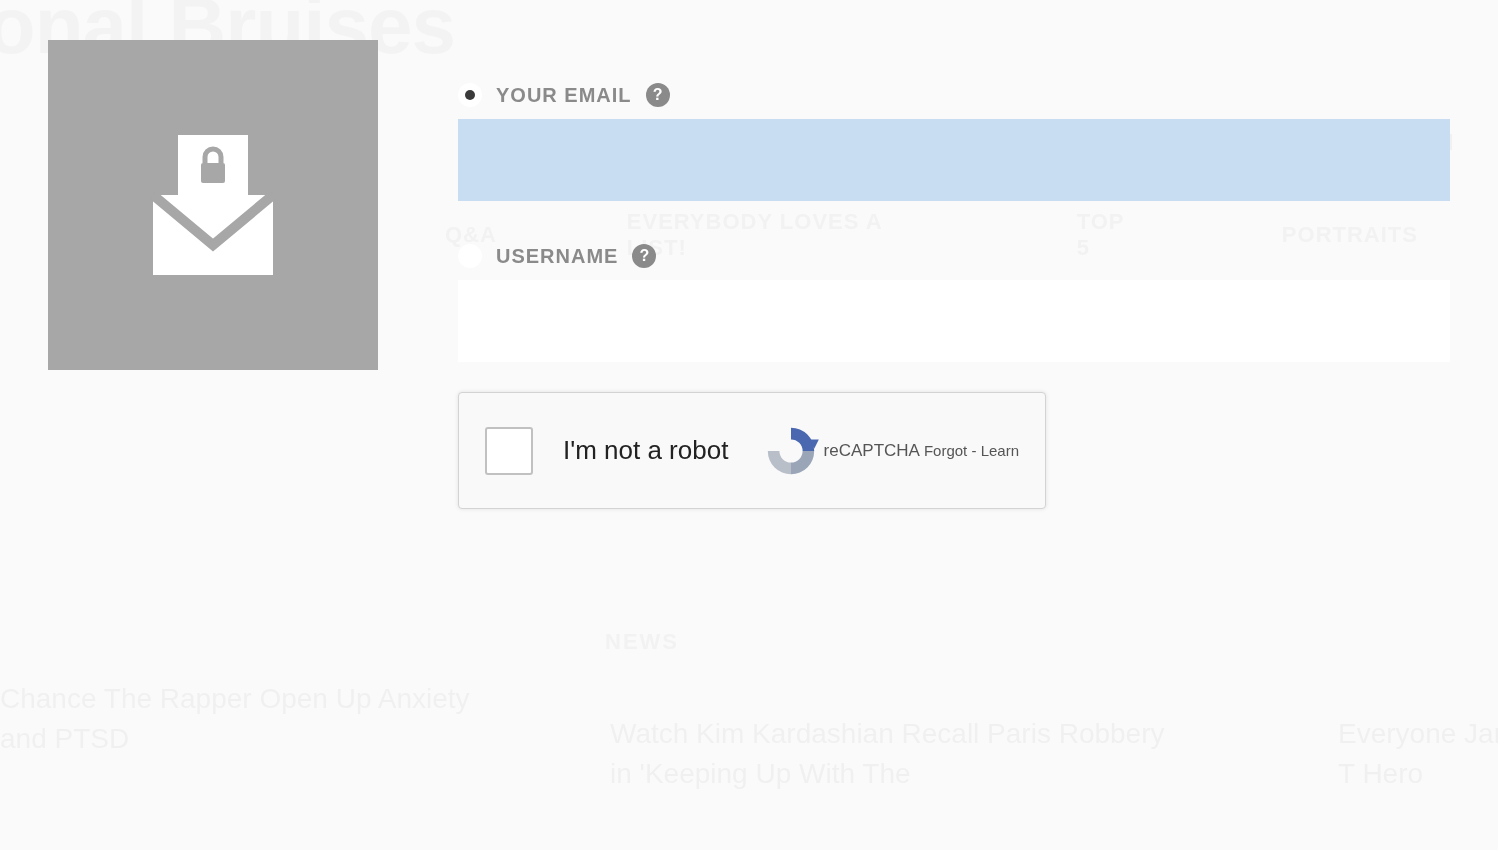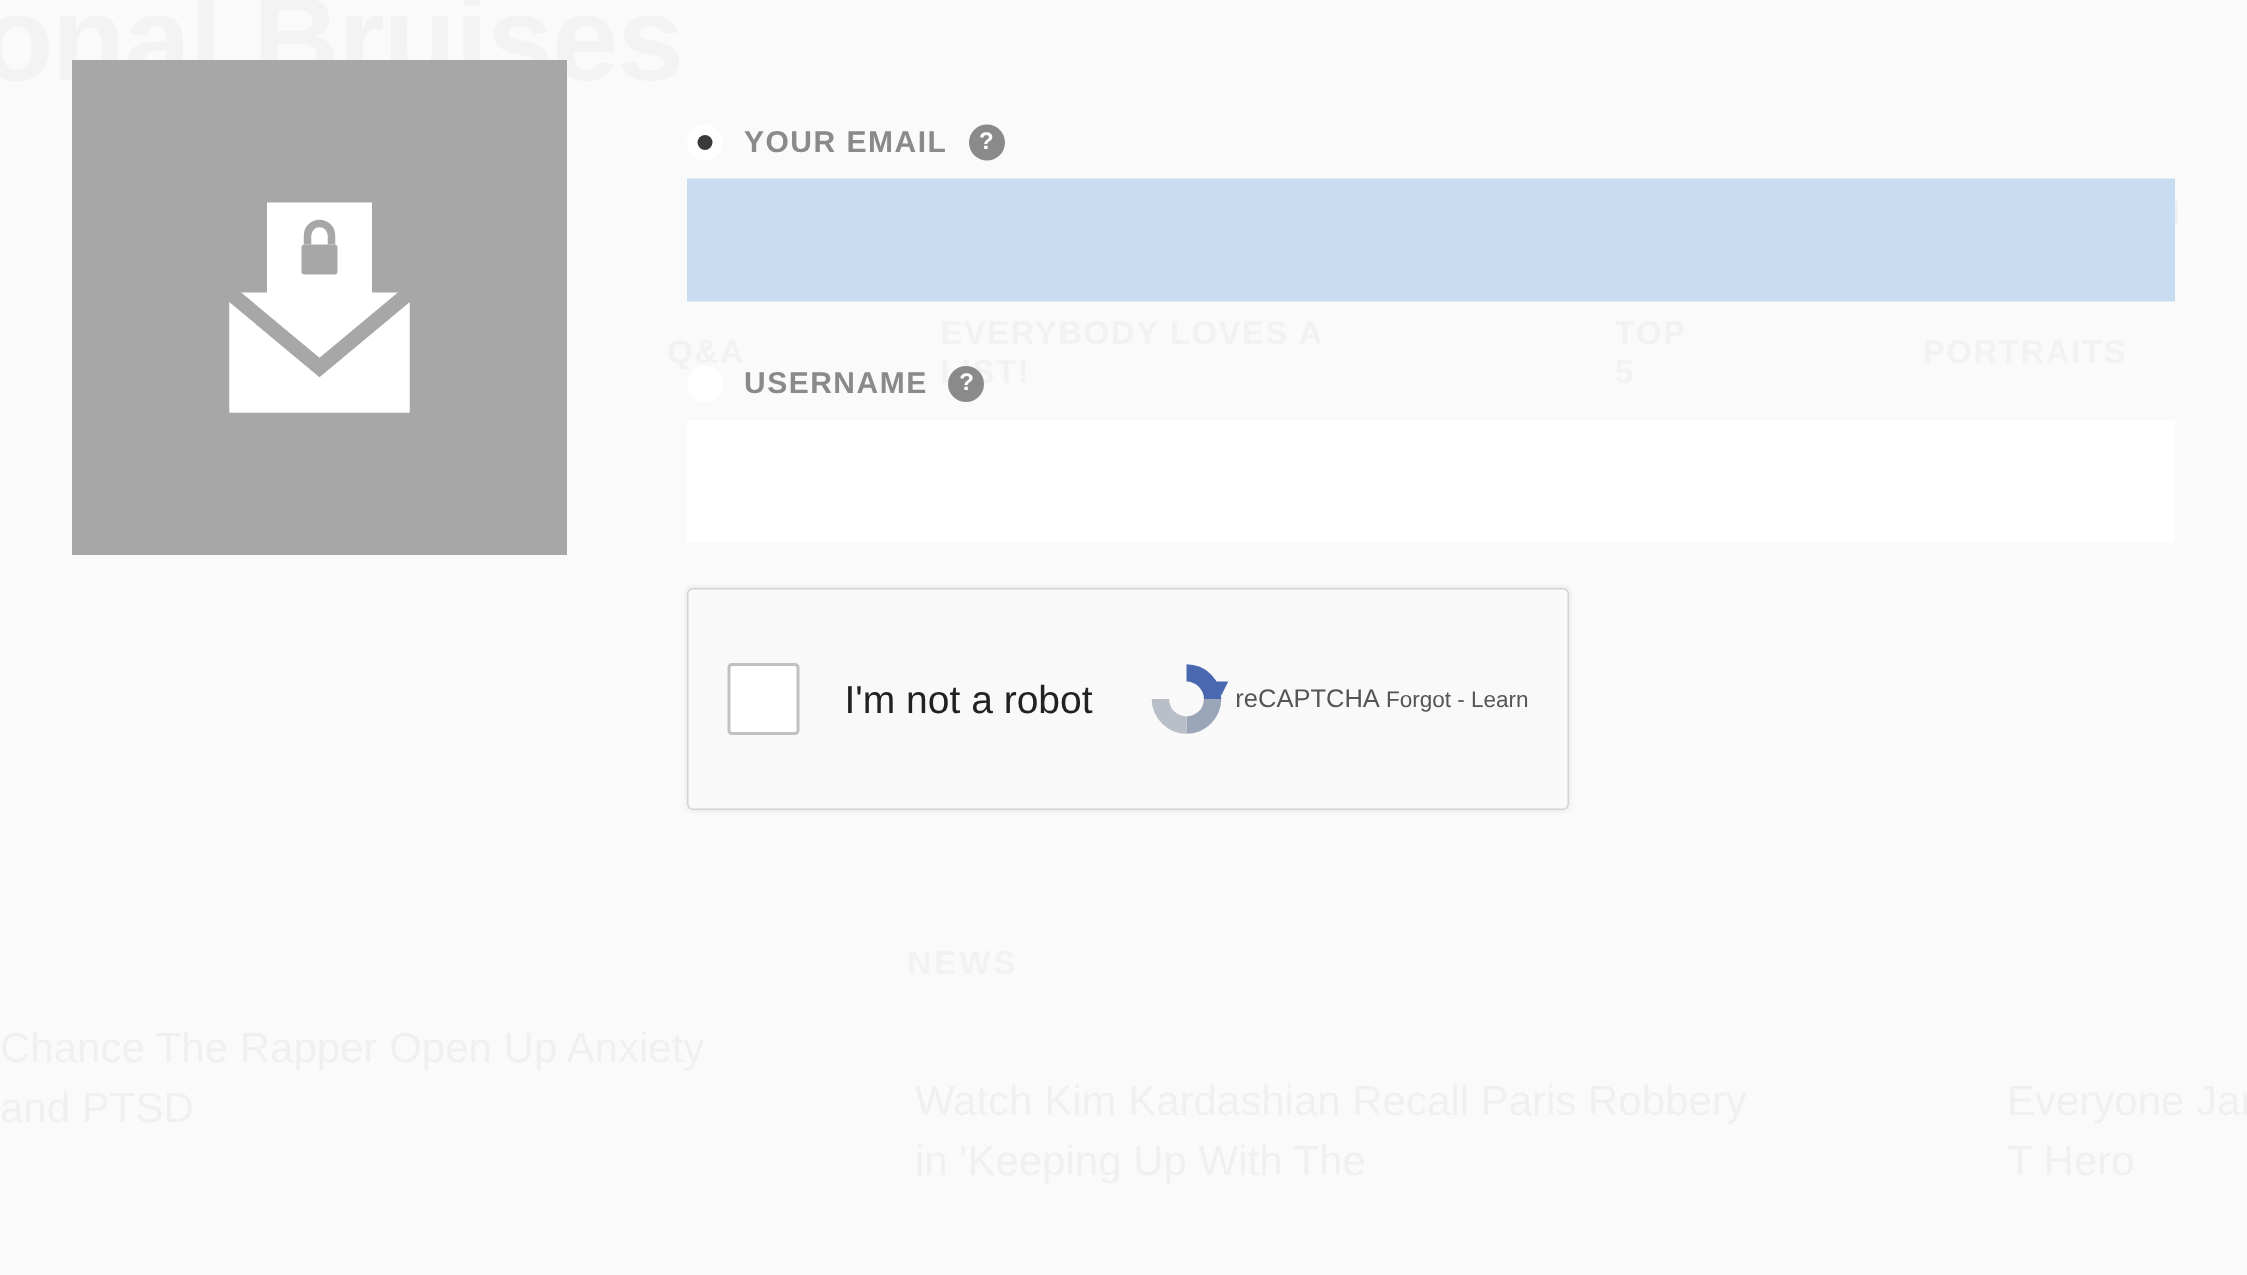--- a/index.html
+++ b/index.html
@@ -173,21 +173,21 @@
     padding: 0 20px;
     outline: none;
   }
   .text-input.active {
     background: #c8ddf2;
   }
   
   
   .recaptcha {
     width: 588px;
-    height: 148px;
+    height: 117px;
     background: #f9f9f9;
     border: 1px solid #d3d3d3;
     border-radius: 4px;
     display: flex;
     align-items: center;
     padding: 0 26px;
     margin-top: 30px;
     box-shadow: 0 0 4px rgba(0,0,0,0.1);
   }
   .recaptcha-check {

